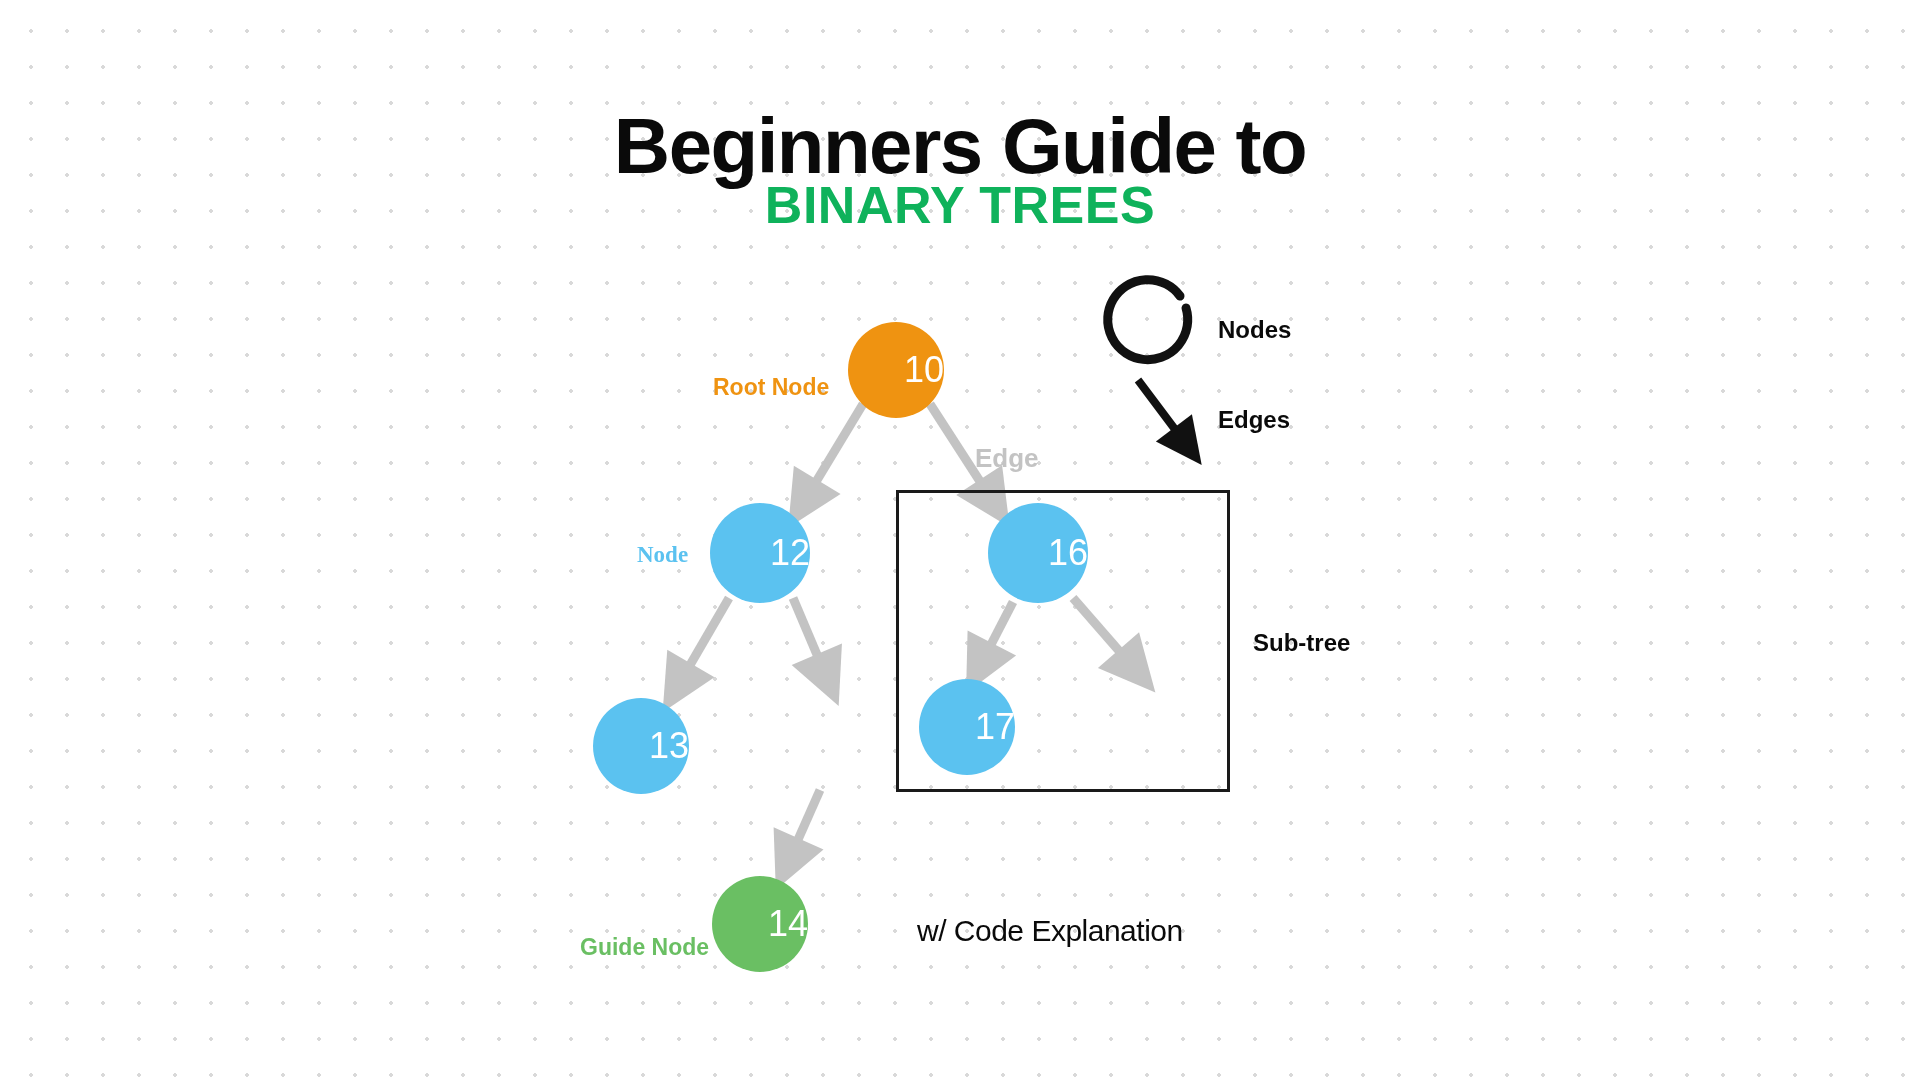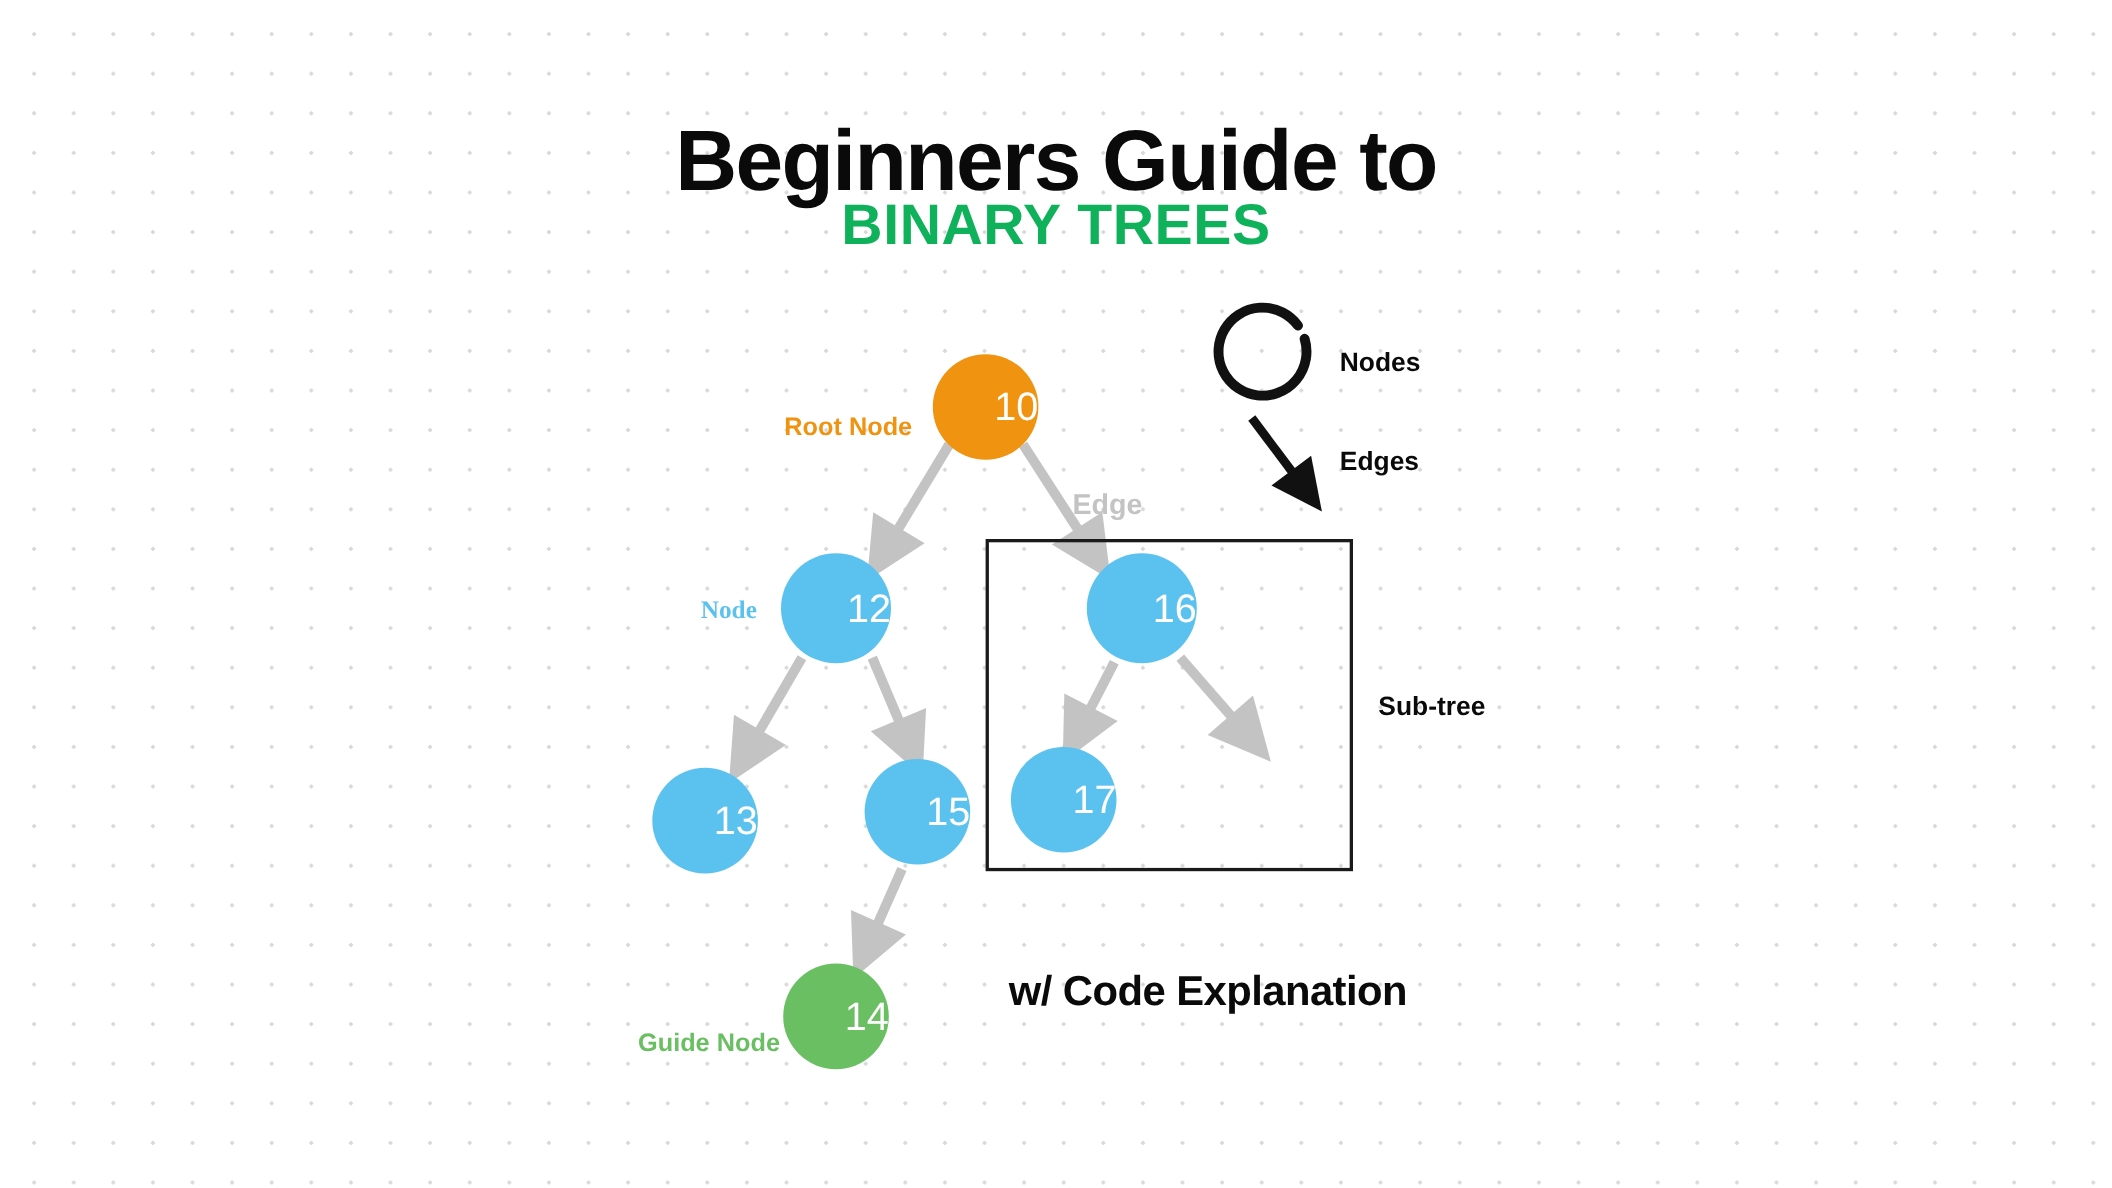--- a/index.html
+++ b/index.html
@@ -108,26 +108,27 @@
     font-size: 24px;
     font-weight: 700;
     color: #0a0a0a;
     white-space: nowrap;
     line-height: 1;
   }
 
   
   .footer-text {
     position: absolute;
-    font-size: 38px;
-    font-weight: 700;
+    font-size: 30px;
+    font-weight: 400;
     color: #0a0a0a;
     white-space: nowrap;
     letter-spacing: -0.5px;
     line-height: 1;
+    margin-top: 33px;
   }
 </style>
 </head>
 <body>
 
 <div id="stage">
 
   <div class="title-main">Beginners Guide to</div>
   <div class="title-sub">BINARY TREES</div>
 
@@ -181,23 +182,20 @@
   </div>
 
   <div class="node" style="left:988px; top:503px; width:100px; height:100px; background:#5bc2f0;">
     <span class="node-label">16</span>
   </div>
 
   <div class="node" style="left:593px; top:698px; width:96px; height:96px; background:#5bc2f0;">
     <span class="node-label">13</span>
   </div>
 
-  <div class="node" style="left:786px; top:690px; width:96px; height:96px; background:#5bc2f0;">
-    <span class="node-label">15</span>
-  </div>
 
   <div class="node" style="left:919px; top:679px; width:96px; height:96px; background:#5bc2f0;">
     <span class="node-label">17</span>
   </div>
 
 
   <div class="node" style="left:712px; top:876px; width:96px; height:96px; background:#6abf63;">
     <span class="node-label">14</span>
   </div>
 

